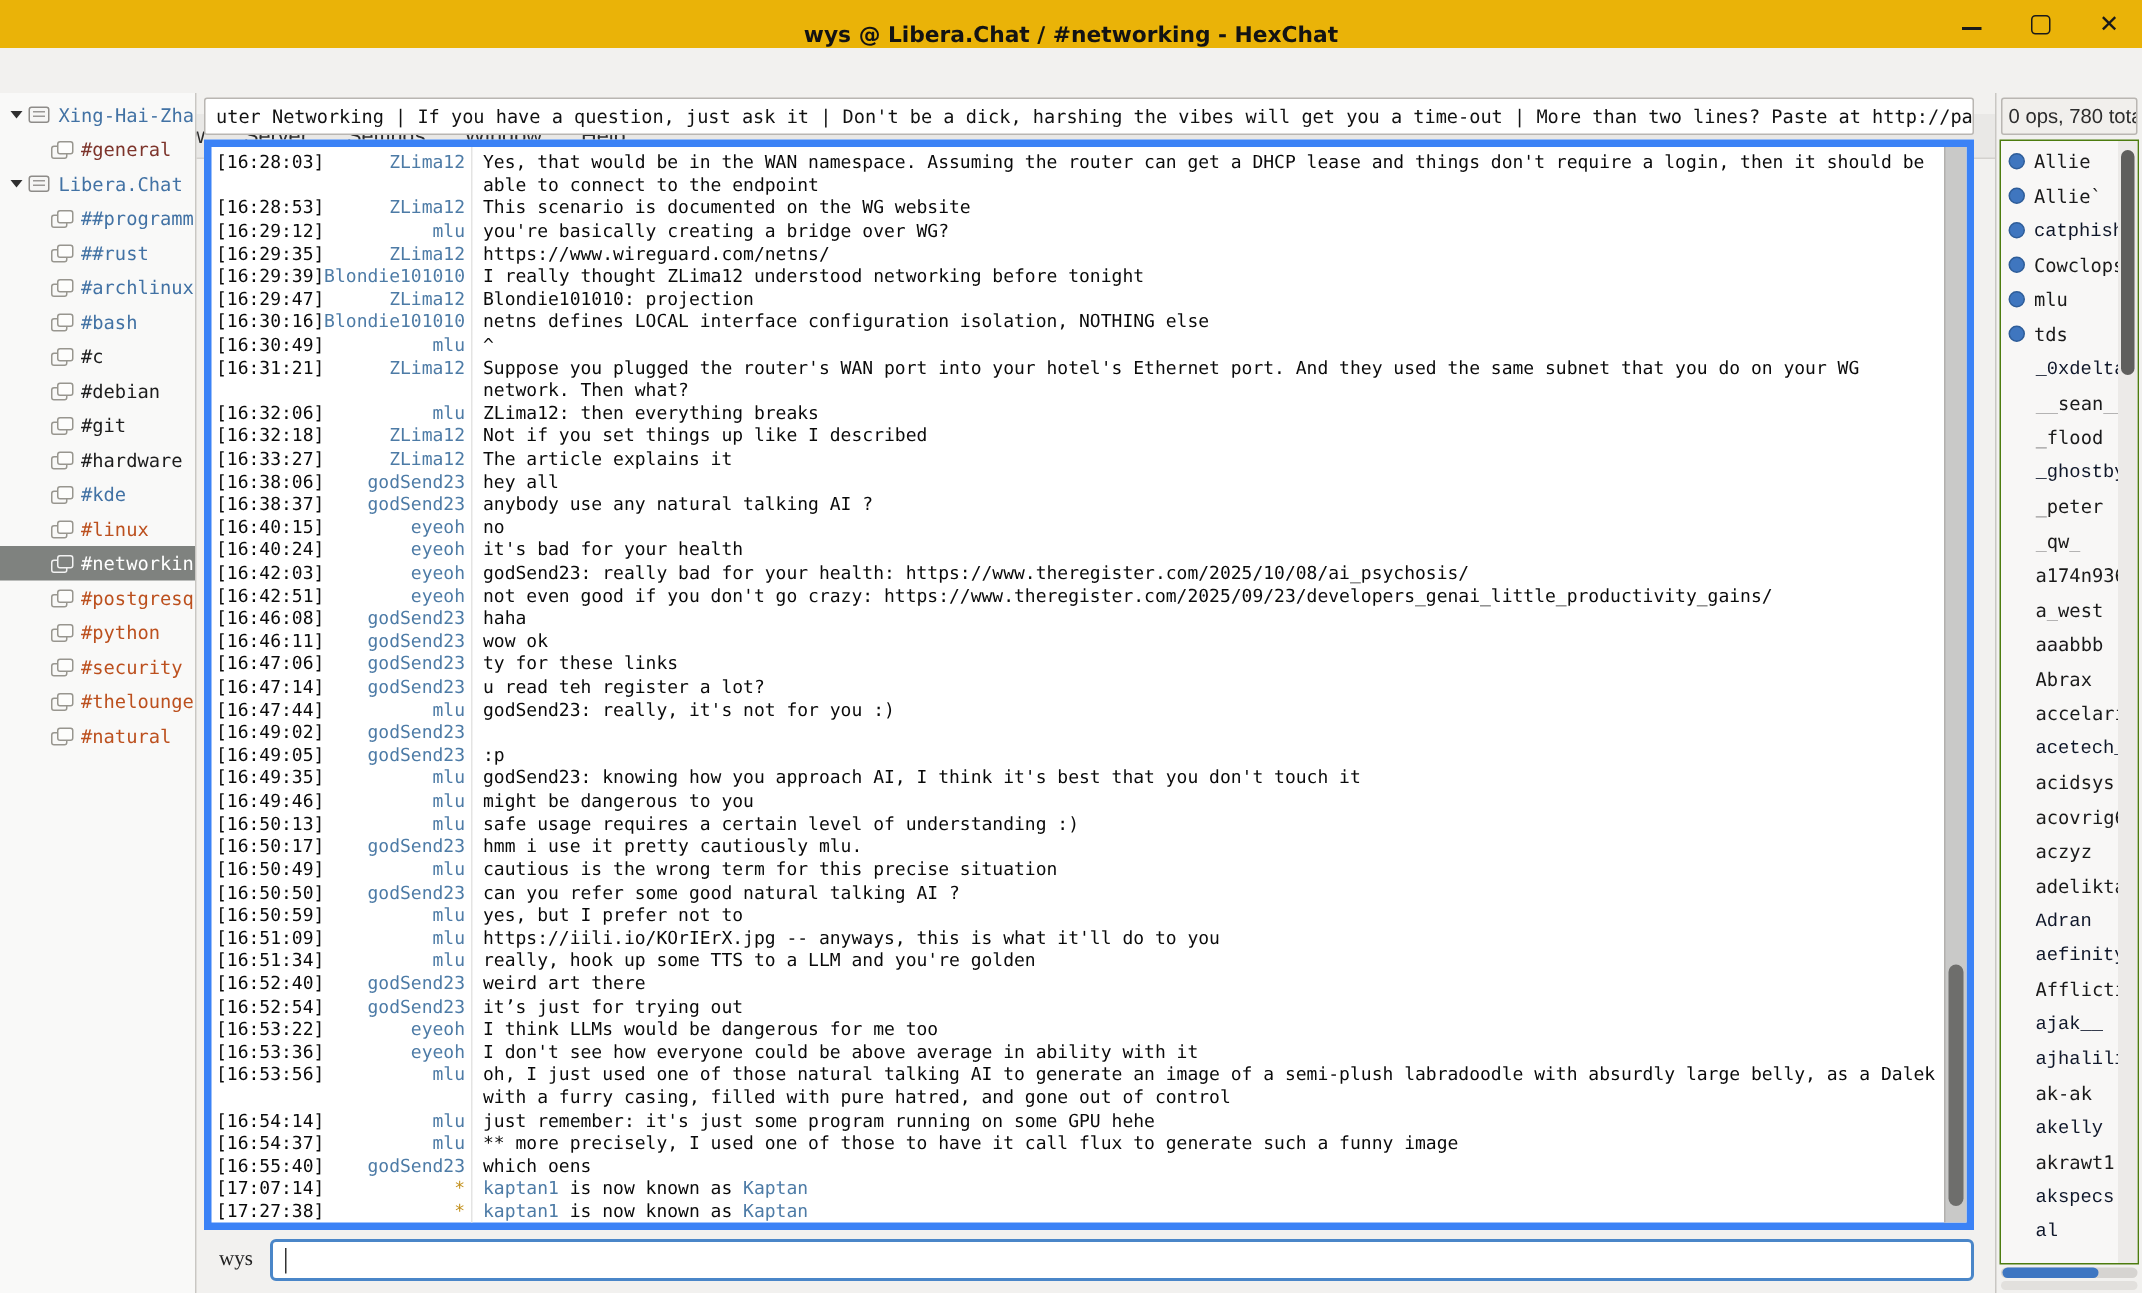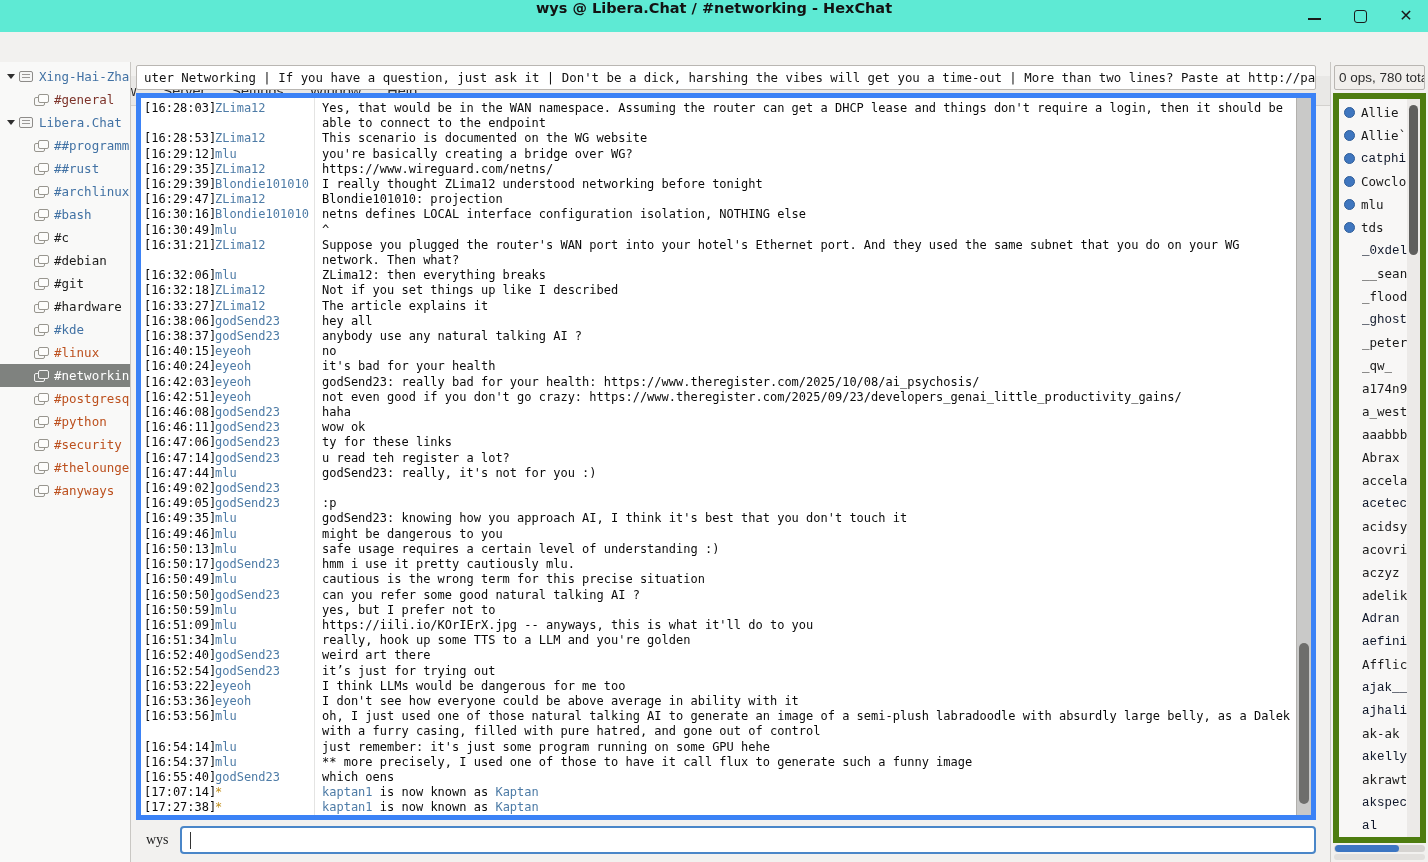--- a/index.html
+++ b/index.html
@@ -3,22 +3,22 @@
 <meta charset="utf-8">
 <style>
   * { box-sizing: border-box; }
   html,body { margin:0; padding:0; }
   body {
     width:1428px; height:862px; position:relative; overflow:hidden;
     background:#f2f1ef; font-family:"Liberation Sans", sans-serif;
     -webkit-font-smoothing:antialiased;
   }
   
-  .titlebar { position:absolute; top:0; left:0; right:0; height:32px; background:#5eead4;
-    display:flex; align-items:flex-start; justify-content:center; }
+  .titlebar { position:absolute; top:0; left:0; right:0; height:32px; background:#eab308;
+    display:flex; align-items:flex-end; justify-content:center; }
   .title-text { font-size:14.5px; font-weight:bold; color:#131313; font-family:"DejaVu Sans", sans-serif; }
   .win-controls { position:absolute; right:14px; top:0; height:32px; display:flex; align-items:center; gap:30px; }
   .ctrl { width:16px; height:16px; display:flex; align-items:center; justify-content:center; cursor:default; }
   .ctrl-min-glyph { width:13px; height:2px; background:#1a1a1a; margin-top:6px; }
   .ctrl-max-glyph { width:13px; height:13px; border:1.6px solid #1a1a1a; border-radius:3px; }
   .ctrl-close-glyph { font-size:16px; color:#1a1a1a; line-height:16px; font-family:"DejaVu Sans", sans-serif; }
   
   .menubar { position:absolute; top:32px; left:0; right:0; height:30px; background:#e9e8e6;
     border-bottom:1px solid #d3d1ce; display:flex; align-items:center; padding-left:10px;margin-top:44px; }
   .menu-item { font-size:14.5px; color:#2c2c2c; padding:4px 13px; }
@@ -49,39 +49,39 @@
   .center { position:absolute; left:132px; top:62px; width:1188px; bottom:0; }
   .topicbar { position:absolute; top:3px; left:4px; right:4px; height:25px; background:#ffffff;
     border:1px solid #b9b6b2; border-radius:2px; font-family:"DejaVu Sans Mono", monospace; font-size:12.4px;
     color:#121212; line-height:23px; padding:0 7px; white-space:nowrap; overflow:hidden; }
   .chatbox { position:absolute; top:31px; left:4px; right:4px; bottom:42px; background:#ffffff;
     border:5px solid #3b82f6; display:flex; }
   .chat-lines { flex:1; overflow:hidden; padding-top:3px; position:relative;
     background:linear-gradient(#e4e4e3,#e4e4e3) 173px 0 / 1px 100% no-repeat; }
   .chat-row { display:flex; font-family:"DejaVu Sans Mono", monospace; font-size:12px; line-height:15.2px; color:#0a0a0a; }
   .c-ts { width:74px; flex:none; padding-left:3px; white-space:nowrap; }
-  .c-nick { width:95px; flex:none; text-align:left; color:#4d7ba6; white-space:nowrap; overflow:hidden; }
+  .c-nick { width:95px; flex:none; text-align:right; color:#4d7ba6; white-space:nowrap; overflow:hidden; }
   .c-nick.event-star { color:#c28f1a; }
   .c-msg { flex:1; padding-left:12px; word-wrap:break-word; overflow-wrap:break-word; white-space:pre-wrap; }
   .c-msg .ev-nick { color:#4d7ba6; }
   .vscroll { width:15px; flex:none; background:#c9c9c8; border-left:1px solid #b2b0ad; position:relative; }
   .vscroll .thumb { position:absolute; left:2px; right:2px; background:#6e6e6c; border-radius:6px; }
   
   .inputrow { position:absolute; left:4px; right:4px; bottom:7px; height:30px; display:flex; align-items:center; }
   .nick-label { font-family:Liberation Serif, serif; font-size:14px; color:#222; margin:0 11px 0 10px; }
   .inputbox { flex:1; height:28px; background:#ffffff; border:2px solid #4a86c8; border-radius:4px;
     display:flex; align-items:center; }
   .caret { width:1.5px; height:17px; background:#333; margin-left:8px; }
   
   .right-panel { position:absolute; right:0; top:62px; width:98px; bottom:0; border-left:1px solid #c9c7c3; background:#f2f1ef;padding-left:17px; }
   .count-frame { position:absolute; top:3px; left:3px; right:3px; height:25px; background:#f1efec;
     border:1px solid #b9b6b2; border-radius:2px; font-size:13.5px; color:#2c2c2c; line-height:23px;
     padding:0 4px; white-space:nowrap; overflow:hidden; }
   .userbox { position:absolute; top:31px; left:2px; right:2px; bottom:19px; background:#f8f7f6;
-    border:6px solid #4d7c0f; display:flex; overflow:hidden; }
+    border:1px solid #4d7c0f; display:flex; overflow:hidden; }
   .users { flex:1; overflow:hidden; padding-top:2px; }
   .user-row { height:23px; display:flex; align-items:center; font-family:"DejaVu Sans Mono", monospace;
     font-size:12.5px; color:#1a1a1a; white-space:nowrap; overflow:hidden; }
   .user-row .uname { overflow:hidden; }
   .user-row.away .uname { color:#0f172a;font-family:Liberation Mono, monospace; }
   .user-row.novoice { padding-left:23px; }
   .dot { width:11px; height:11px; border-radius:50%; background:#3f76bf; border:1px solid #2e5d99;
     margin:0 6px 0 5px; flex:none; }
   .ul-scroll { width:13px; flex:none; background:#eceae8; position:relative; }
   .ul-scroll .thumb { position:absolute; left:2px; right:2px; top:6px; height:150px; background:#5f5f5d; border-radius:6px; }
@@ -186,21 +186,21 @@
     <div class="tree-row level1">
       <span class="icon-channel"></span>
       <span class="tree-label c-red">#security</span>
     </div>
     <div class="tree-row level1">
       <span class="icon-channel"></span>
       <span class="tree-label c-red">#thelounge</span>
     </div>
     <div class="tree-row level1">
       <span class="icon-channel"></span>
-      <span class="tree-label c-red">#anyways</span>
+      <span class="tree-label c-red">#natural</span>
     </div>
   </div>
 
 <div class="center">
   <div class="topicbar">uter Networking | If you have a question, just ask it | Don't be a dick, harshing the vibes will get you a time-out | More than two lines? Paste at http://pastie.org/</div>
   <div class="chatbox">
     <div class="chat-lines" id="chatlines">
         <div class="chat-row">
           <span class="c-ts">[16:28:03]</span>
           <span class="c-nick">ZLima12</span>

